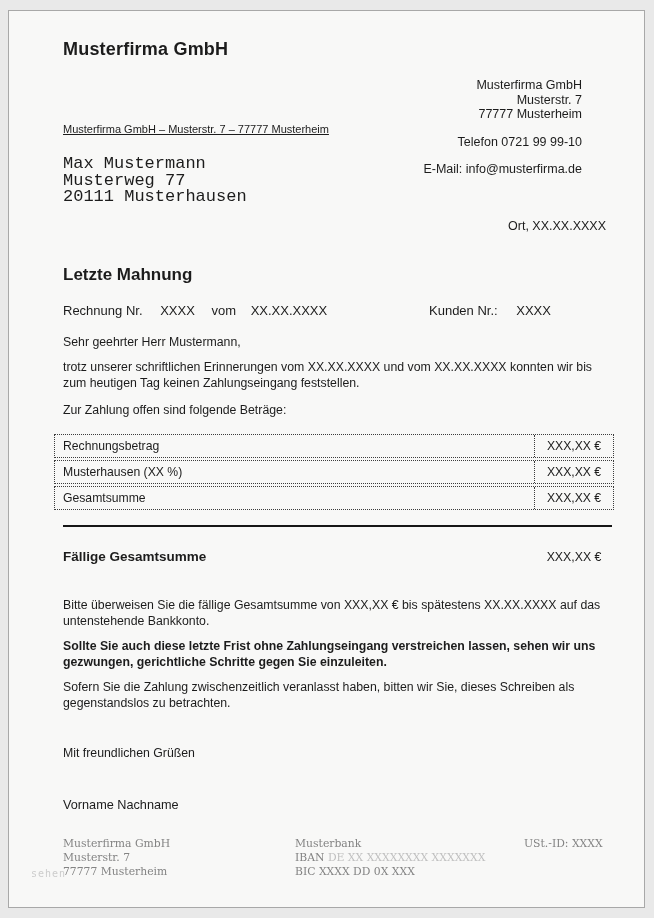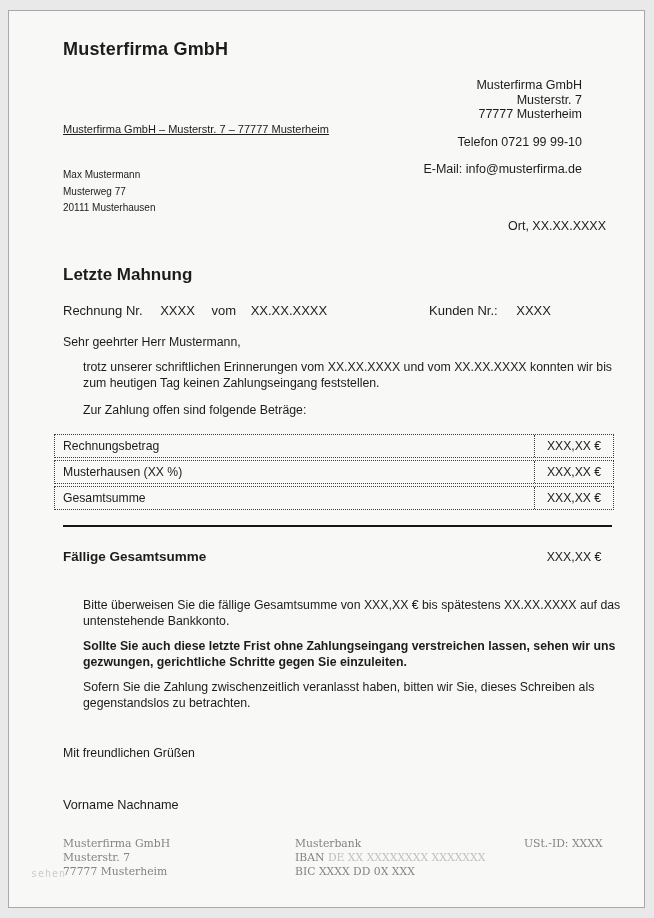--- a/index.html
+++ b/index.html
@@ -31,22 +31,22 @@
   }
   .company-block .phone { margin-top: 13px; }
   .company-block .email { margin-top: 13px; }
 
   .sender-line {
     left: 54px; top: 112px;
     font-size: 11px;
     text-decoration: underline;
   }
   .recipient-block {
-    left: 54px; top: 156px;
-    font-size: 10px; line-height: 16.5px;
+    left: 54px; top: 145px;
+    font-size: 17px; line-height: 16.5px; font-family: Liberation Mono, monospace;
   }
   .date-line {
     top: 208px; right: 38px;
     font-size: 12.5px;
   }
   .subject-heading {
     left: 54px; top: 254px;
     font-size: 17px; font-weight: bold;
   }
   .invoice-line {
@@ -58,21 +58,21 @@
   .inv-no-label { margin-right: 14px; }
   .inv-no-value { margin-right: 13px; }
   .inv-vom      { margin-right: 11px; }
   .customer-group { position: absolute; left: 366px; top: 0; }
   .cust-label { margin-right: 15px; }
 
   .salutation { left: 54px; top: 324px; font-size: 12.3px; }
   .paragraph {
     left: 54px;
     width: 552px;
-    font-size: 12.3px; line-height: 15.5px; margin-left: 20px;
+    font-size: 12.3px; line-height: 15.5px;
   }
   .para-intro     { top: 349px; }
   .para-open      { top: 392px; }
   .para-payment   { top: 587px; }
   .para-warning   { top: 628px; font-weight: bold; }
   .para-disregard { top: 669px; }
 
   .amounts-table { left: 45px; top: 423px; width: 560px; }
   .amount-row {
     display: flex;

